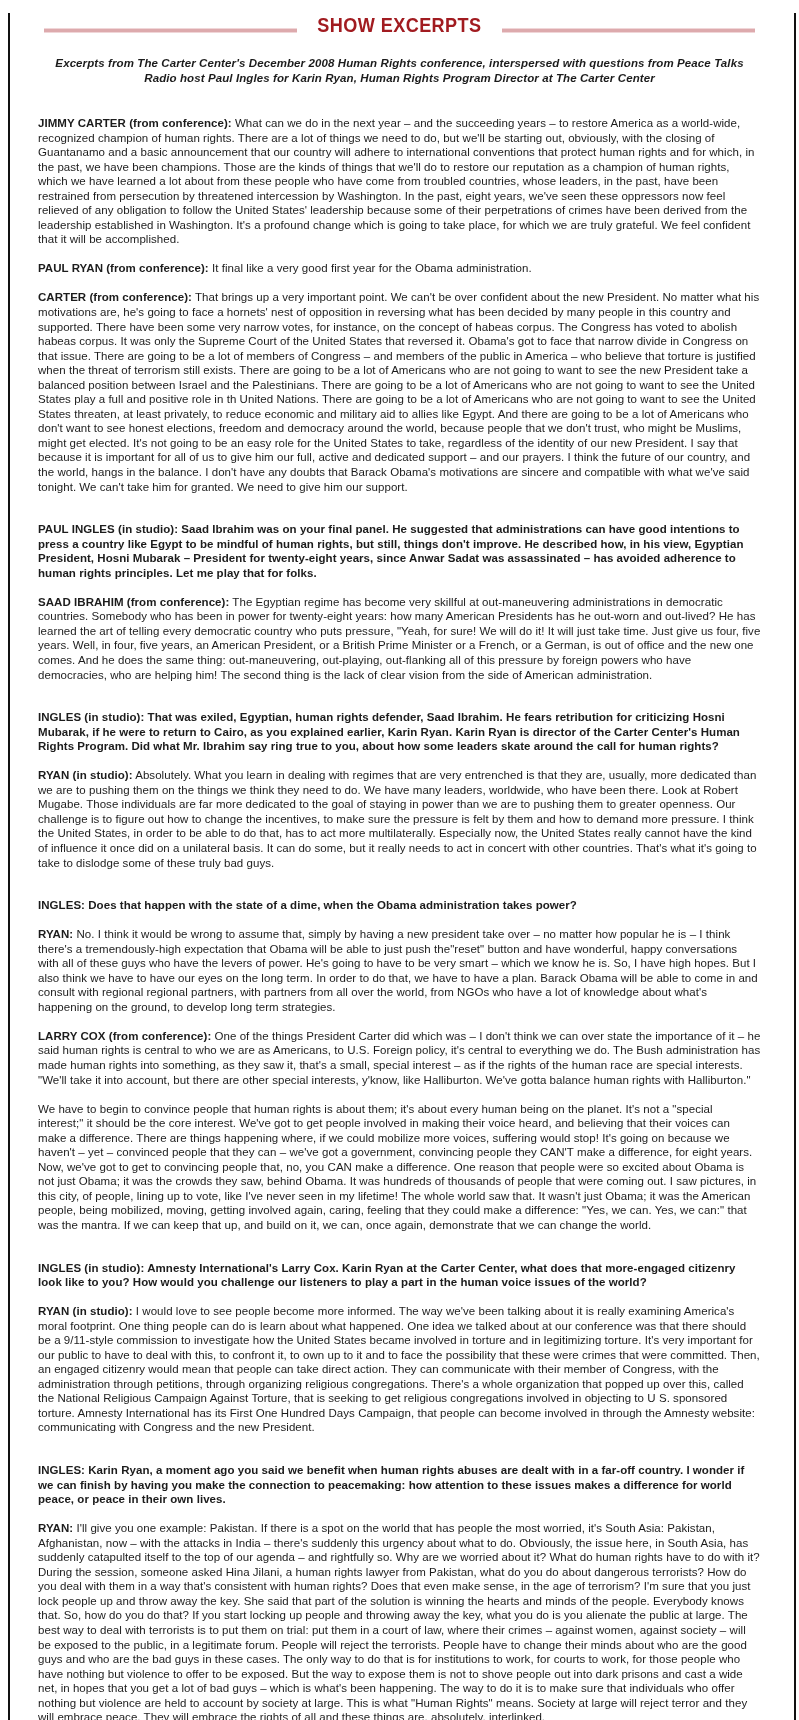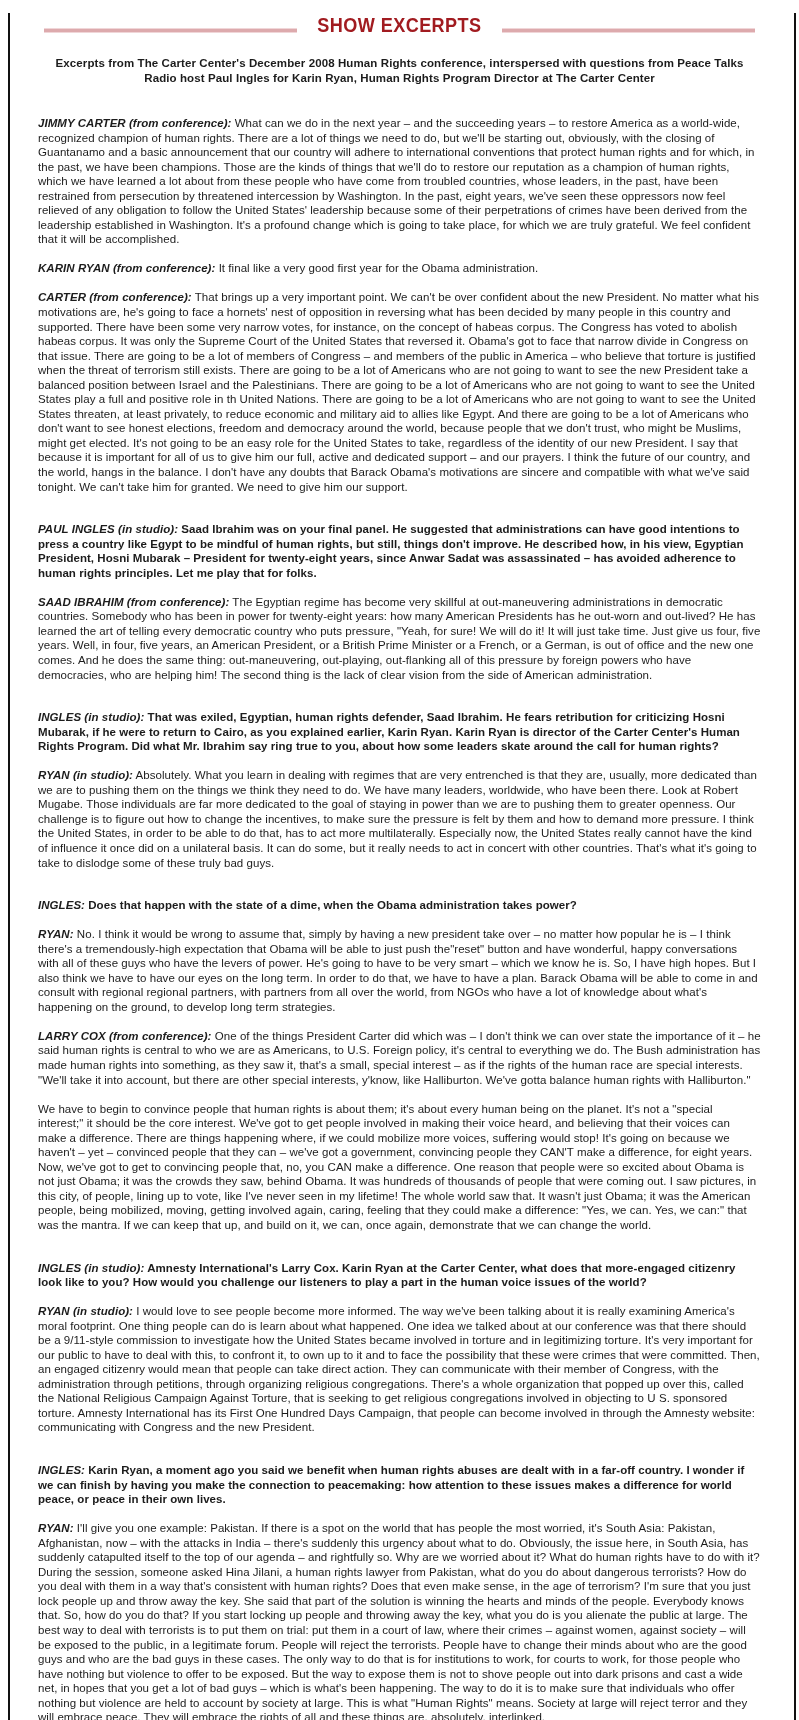--- a/index.html
+++ b/index.html
@@ -45,54 +45,55 @@
     transform:scaleX(0.86);
   }
 
   .intro{
     margin:19px auto 0 auto;
     max-width:705px;
     text-align:center;
     font-size:11.5px;
     line-height:15px;
     font-weight:700;
+    font-style:italic;
     letter-spacing:0.1px;
   }
 
   .transcript{
     margin:30px 38px 0 38px;
     font-size:11.5px;
     line-height:14.55px;
     letter-spacing:0.05px;
   }
   .para{
     margin-bottom:14.5px;
     text-align:left;
   }
-  .para strong{font-weight:700;font-style:italic;}
+  .para strong{font-weight:700;}
   .para.bold{font-weight:700;margin-top:28px;}
 </style>
 </head>
 <body>
 
 <div class="page">
   <div class="edge edge-left"></div>
   <div class="edge edge-right"></div>
 
   <div class="header">
     <div class="rule"></div>
     <div class="page-title">SHOW EXCERPTS</div>
     <div class="rule"></div>
   </div>
 
   <div class="intro">Excerpts from The Carter Center's December 2008 Human Rights conference, interspersed with questions from Peace Talks Radio host Paul Ingles for Karin Ryan, Human Rights Program Director at The Carter Center</div>
 
   <div class="transcript">
       <p class="para"><strong>JIMMY CARTER (from conference):</strong> <span>What can we do in the next year – and the succeeding years – to restore America as a world-wide, recognized champion of human rights. There are a lot of things we need to do, but we'll be starting out, obviously, with the closing of Guantanamo and a basic announcement that our country will adhere to international conventions that protect human rights and for which, in the past, we have been champions. Those are the kinds of things that we'll do to restore our reputation as a champion of human rights, which we have learned a lot about from these people who have come from troubled countries, whose leaders, in the past, have been restrained from persecution by threatened intercession by Washington. In the past, eight years, we've seen these oppressors now feel relieved of any obligation to follow the United States' leadership because some of their perpetrations of crimes have been derived from the leadership established in Washington. It's a profound change which is going to take place, for which we are truly grateful. We feel confident that it will be accomplished.</span></p>
-      <p class="para"><strong>KARIN RYAN (from conference):</strong> <span>It final like a very good first year for the Obama administration.</span></p>
+      <p class="para"><strong>PAUL RYAN (from conference):</strong> <span>It final like a very good first year for the Obama administration.</span></p>
       <p class="para"><strong>CARTER (from conference):</strong> <span>That brings up a very important point. We can't be over confident about the new President. No matter what his motivations are, he's going to face a hornets' nest of opposition in reversing what has been decided by many people in this country and supported. There have been some very narrow votes, for instance, on the concept of habeas corpus. The Congress has voted to abolish habeas corpus. It was only the Supreme Court of the United States that reversed it. Obama's got to face that narrow divide in Congress on that issue. There are going to be a lot of members of Congress – and members of the public in America – who believe that torture is justified when the threat of terrorism still exists. There are going to be a lot of Americans who are not going to want to see the new President take a balanced position between Israel and the Palestinians. There are going to be a lot of Americans who are not going to want to see the United States play a full and positive role in th United Nations. There are going to be a lot of Americans who are not going to want to see the United States threaten, at least privately, to reduce economic and military aid to allies like Egypt. And there are going to be a lot of Americans who don't want to see honest elections, freedom and democracy around the world, because people that we don't trust, who might be Muslims, might get elected. It's not going to be an easy role for the United States to take, regardless of the identity of our new President. I say that because it is important for all of us to give him our full, active and dedicated support – and our prayers. I think the future of our country, and the world, hangs in the balance. I don't have any doubts that Barack Obama's motivations are sincere and compatible with what we've said tonight. We can't take him for granted. We need to give him our support.</span></p>
       <p class="para bold"><strong>PAUL INGLES (in studio):</strong> <span>Saad Ibrahim was on your final panel. He suggested that administrations can have good intentions to press a country like Egypt to be mindful of human rights, but still, things don't improve. He described how, in his view, Egyptian President, Hosni Mubarak – President for twenty-eight years, since Anwar Sadat was assassinated – has avoided adherence to human rights principles. Let me play that for folks.</span></p>
       <p class="para"><strong>SAAD IBRAHIM (from conference):</strong> <span>The Egyptian regime has become very skillful at out-maneuvering administrations in democratic countries. Somebody who has been in power for twenty-eight years: how many American Presidents has he out-worn and out-lived? He has learned the art of telling every democratic country who puts pressure, "Yeah, for sure! We will do it! It will just take time. Just give us four, five years. Well, in four, five years, an American President, or a British Prime Minister or a French, or a German, is out of office and the new one comes. And he does the same thing: out-maneuvering, out-playing, out-flanking all of this pressure by foreign powers who have democracies, who are helping him! The second thing is the lack of clear vision from the side of American administration.</span></p>
       <p class="para bold"><strong>INGLES (in studio):</strong> <span>That was exiled, Egyptian, human rights defender, Saad Ibrahim. He fears retribution for criticizing Hosni Mubarak, if he were to return to Cairo, as you explained earlier, Karin Ryan. Karin Ryan is director of the Carter Center's Human Rights Program. Did what Mr. Ibrahim say ring true to you, about how some leaders skate around the call for human rights?</span></p>
       <p class="para"><strong>RYAN (in studio):</strong> <span>Absolutely. What you learn in dealing with regimes that are very entrenched is that they are, usually, more dedicated than we are to pushing them on the things we think they need to do. We have many leaders, worldwide, who have been there. Look at Robert Mugabe. Those individuals are far more dedicated to the goal of staying in power than we are to pushing them to greater openness. Our challenge is to figure out how to change the incentives, to make sure the pressure is felt by them and how to demand more pressure. I think the United States, in order to be able to do that, has to act more multilaterally. Especially now, the United States really cannot have the kind of influence it once did on a unilateral basis. It can do some, but it really needs to act in concert with other countries. That's what it's going to take to dislodge some of these truly bad guys.</span></p>
       <p class="para bold"><strong>INGLES:</strong> <span>Does that happen with the state of a dime, when the Obama administration takes power?</span></p>
       <p class="para"><strong>RYAN:</strong> <span>No. I think it would be wrong to assume that, simply by having a new president take over – no matter how popular he is – I think there's a tremendously-high expectation that Obama will be able to just push the"reset" button and have wonderful, happy conversations with all of these guys who have the levers of power. He's going to have to be very smart – which we know he is. So, I have high hopes. But I also think we have to have our eyes on the long term. In order to do that, we have to have a plan. Barack Obama will be able to come in and consult with regional regional partners, with partners from all over the world, from NGOs who have a lot of knowledge about what's happening on the ground, to develop long term strategies.</span></p>
       <p class="para"><strong>LARRY COX (from conference):</strong> <span>One of the things President Carter did which was – I don't think we can over state the importance of it – he said human rights is central to who we are as Americans, to U.S. Foreign policy, it's central to everything we do. The Bush administration has made human rights into something, as they saw it, that's a small, special interest – as if the rights of the human race are special interests. "We'll take it into account, but there are other special interests, y'know, like Halliburton. We've gotta balance human rights with Halliburton."</span></p>
       <p class="para"><span>We have to begin to convince people that human rights is about them; it's about every human being on the planet. It's not a "special interest;" it should be the core interest. We've got to get people involved in making their voice heard, and believing that their voices can make a difference. There are things happening where, if we could mobilize more voices, suffering would stop! It's going on because we haven't – yet – convinced people that they can – we've got a government, convincing people they CAN'T make a difference, for eight years. Now, we've got to get to convincing people that, no, you CAN make a difference. One reason that people were so excited about Obama is not just Obama; it was the crowds they saw, behind Obama. It was hundreds of thousands of people that were coming out. I saw pictures, in this city, of people, lining up to vote, like I've never seen in my lifetime! The whole world saw that. It wasn't just Obama; it was the American people, being mobilized, moving, getting involved again, caring, feeling that they could make a difference: "Yes, we can. Yes, we can:" that was the mantra. If we can keep that up, and build on it, we can, once again, demonstrate that we can change the world.</span></p>
       <p class="para bold"><strong>INGLES (in studio):</strong> <span>Amnesty International's Larry Cox. Karin Ryan at the Carter Center, what does that more-engaged citizenry look like to you? How would you challenge our listeners to play a part in the human voice issues of the world?</span></p>

